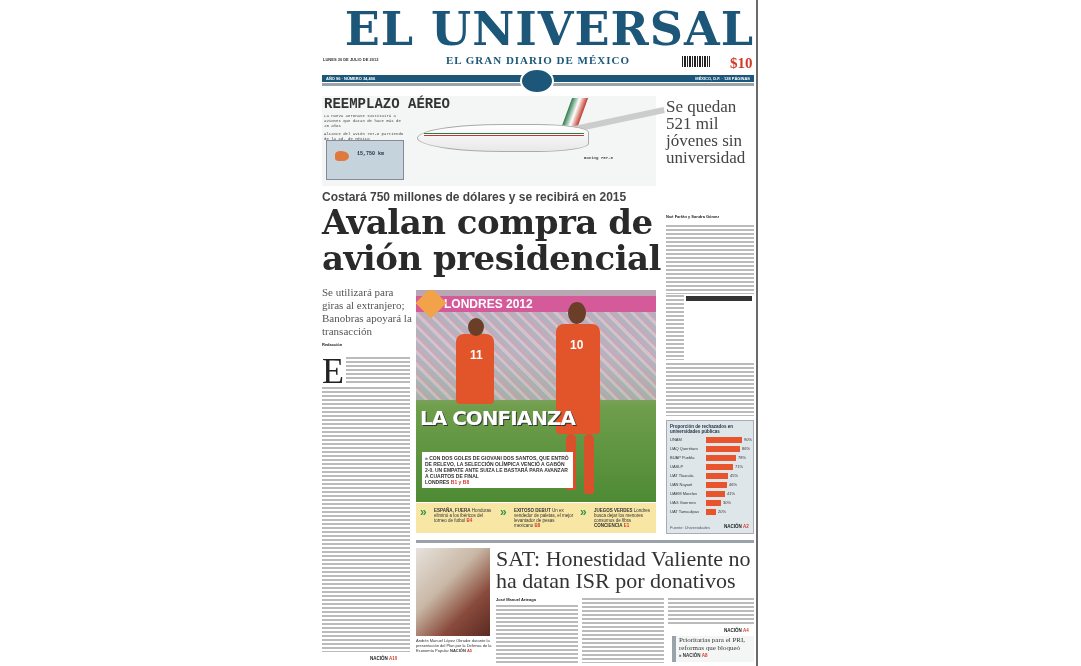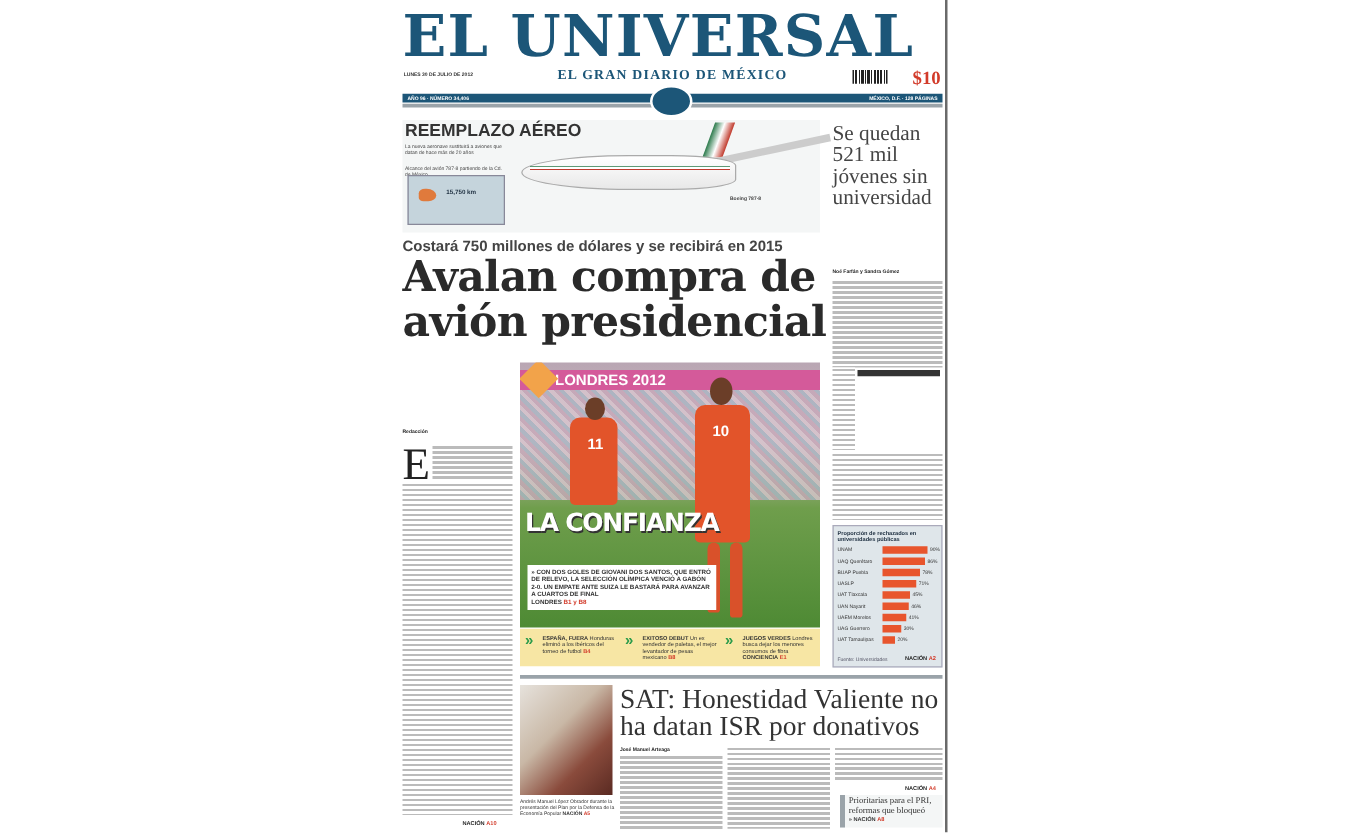--- a/index.html
+++ b/index.html
@@ -1,27 +1,27 @@
 <!DOCTYPE html>
 <html><head>
 <meta charset="utf-8">
 <style>
   html, body { margin:0; padding:0; background:#ffffff; }
   body { width:1081px; height:666px; position:relative; overflow:hidden; font-family:"Liberation Sans", sans-serif; }
   .page { position:absolute; left:320px; top:0; width:436px; height:666px; background:#fff; border-right:2px solid #6a6a6a; overflow:hidden; }
-  .masthead { position:absolute; left:2px; top:4px; width:432px; text-align:left; font-family:"DejaVu Serif", serif; font-weight:bold; color:#1c5678; font-size:46px; letter-spacing:1px; line-height:50px; }
+  .masthead { position:absolute; left:2px; top:4px; width:432px; text-align:right; font-family:"DejaVu Serif", serif; font-weight:bold; color:#1c5678; font-size:46px; letter-spacing:1px; line-height:50px; }
   .tagline { position:absolute; left:100px; top:54px; width:236px; text-align:center; font-family:"Liberation Serif", serif; font-weight:bold; color:#1c5678; font-size:11px; letter-spacing:1px; }
   .date { position:absolute; left:3px; top:57px; font-size:4px; line-height:5px; font-weight:bold; color:#333; width:60px; }
   .barcode { position:absolute; left:362px; top:56px; width:28px; height:11px; background:repeating-linear-gradient(90deg,#222 0 1px,#fff 1px 2px,#222 2px 4px,#fff 4px 5px); }
   .price { position:absolute; left:410px; top:55px; color:#d23b2a; font-weight:bold; font-size:15px; font-family:"Liberation Serif", serif; }
   .bluebar { position:absolute; left:2px; top:75px; width:432px; height:7px; background:#1c5678; }
   .greybar { position:absolute; left:2px; top:83px; width:432px; height:3px; background:#9aa3a9; }
   .bar-txt { position:absolute; top:0; font-size:4px; color:#fff; font-weight:bold; line-height:7px; }
   .eagle { position:absolute; left:200px; top:68px; width:30px; height:22px; border-radius:50%; background:#1c5678; border:2px solid #fff; }
-  .replace { position:absolute; left:2px; top:96px; width:334px; height:90px; background:#f4f6f6; }
+  .replace { position:absolute; left:2px; top:96px; width:334px; height:90px; background:#f4f6f6;font-family:Liberation Mono, monospace; }
   .replace h2 { position:absolute; left:2px; top:0; margin:0; font-size:14px; color:#333; font-weight:bold; }
   .replace .desc { position:absolute; left:2px; top:18px; width:80px; font-size:4px; line-height:5px; color:#444; }
   .map { position:absolute; left:4px; top:44px; width:76px; height:38px; background:#c5d4dc; border:1px solid #889; }
   .map .mx { position:absolute; left:8px; top:10px; width:14px; height:10px; background:#e07a3c; border-radius:40% 60% 50% 30%; }
   .map .lbl { position:absolute; left:30px; top:10px; font-size:5px; font-weight:bold; color:#234; }
   .plane { position:absolute; left:95px; top:18px; width:230px; height:40px; }
   .fuselage { position:absolute; left:0; top:10px; width:170px; height:26px; background:linear-gradient(#fff,#e8e8e8); border-radius:50% 30% 30% 50%; border:1px solid #aaa; }
   .stripe { position:absolute; left:6px; top:8px; width:160px; height:3px; background:linear-gradient(#2b7a4b 0 33%,#fff 33% 66%,#c0392b 66%); }
   .wing { position:absolute; left:120px; top:20px; width:130px; height:6px; background:#ccc; transform:rotate(-12deg); transform-origin:left; }
   .tail { position:absolute; left:150px; top:-16px; width:16px; height:28px; background:linear-gradient(90deg,#2b7a4b,#fff,#c0392b); transform:skewX(-20deg); }
@@ -105,20 +105,21 @@
 
   <div class="side-head">Se quedan 521 mil jóvenes sin universidad</div>
   <div class="byline" style="left:346px; top:214px;">Noé Farfán y Sandra Gómez</div>
   <div class="col" style="left:346px; top:224px; width:88px; height:70px;"></div>
   <div class="col" style="left:346px; top:294px; width:18px; height:66px;"></div>
   <div class="sidebox"></div>
   <div class="col" style="left:346px; top:362px; width:88px; height:54px;"></div>
 
   <div class="kicker">Costará 750 millones de dólares y se recibirá en 2015</div>
   <div class="headline">Avalan compra de avión presidencial</div>
+  <div class="deck">Se utilizará para giras al extranjero; Banobras apoyará la transacción</div>
   <div class="byline" style="left:2px; top:342px;">Redacción</div>
   <div class="dropcap">E</div>
   <div class="col" style="left:26px; top:356px; width:64px; height:28px;"></div>
   <div class="col" style="left:2px; top:386px; width:88px; height:266px;"></div>
   <div class="nacion" style="left:50px; top:656px;"><span>NACIÓN</span> <b>A10</b></div>
 
   <div class="photo">
     <div class="crowd"></div>
     <div class="olybar">
       <span><i style="font-style:normal;">LONDRES</i> <b>2012</b></span>

